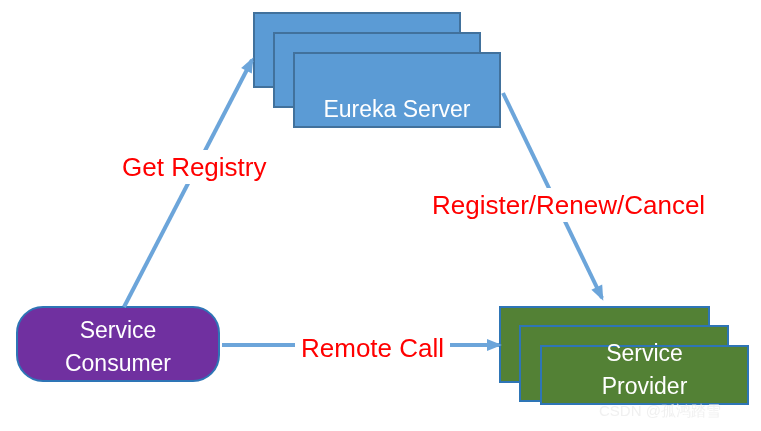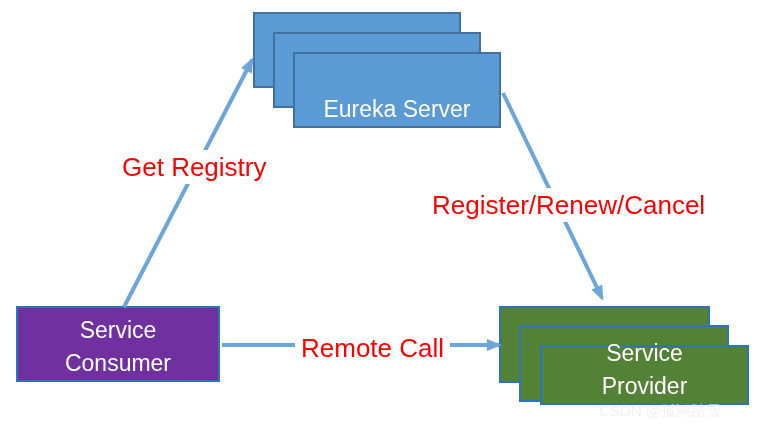--- a/index.html
+++ b/index.html
@@ -25,21 +25,21 @@
     line-height: 33px;
     font-weight: 400;
   }
   
   .blue  { background: #5B9BD5; border: 2px solid #41719C; }
   #eureka-back  { left: 253px; top: 12px;  width: 208px; height: 76px; }
   #eureka-mid   { left: 273px; top: 32px;  width: 208px; height: 76px; }
   #eureka-front { left: 293px; top: 52px;  width: 208px; height: 76px; }
   
   .purple { background: #7030A0; border: 2px solid #2E75B6; }
-  #consumer-box { left: 16px; top: 306px; width: 204px; height: 76px; }
+  #consumer-box { left: 16px; top: 306px; width: 204px; height: 76px; border-radius: 27px; }
   
   .green { background: #538135; border: 2px solid #2E75B6; }
   #provider-back  { left: 499px; top: 306px; width: 211px; height: 77px; }
   #provider-mid   { left: 519px; top: 325px; width: 210px; height: 77px; }
   #provider-front { left: 540px; top: 345px; width: 209px; height: 60px; }
   .wrap-label { display: inline-block; width: 150px; }
 
   
   #arrow-layer { position: absolute; left: 0; top: 0; z-index: 5; }
 

